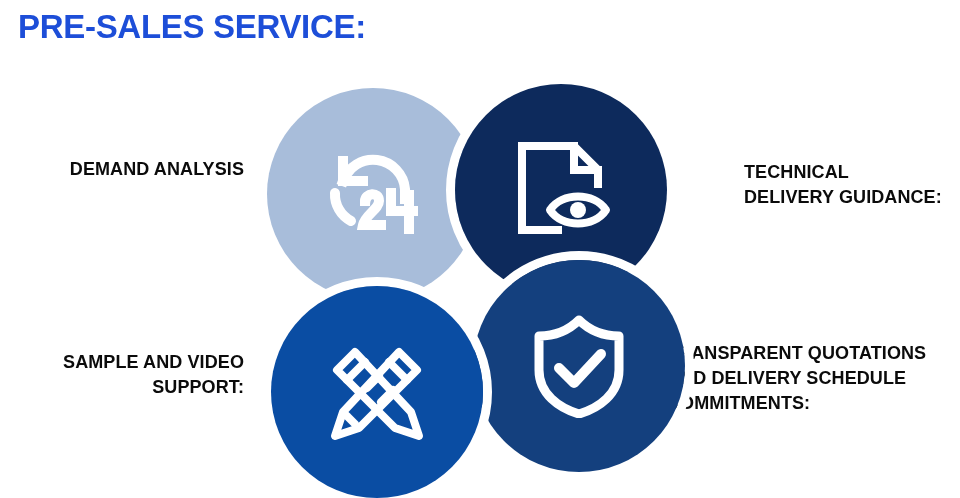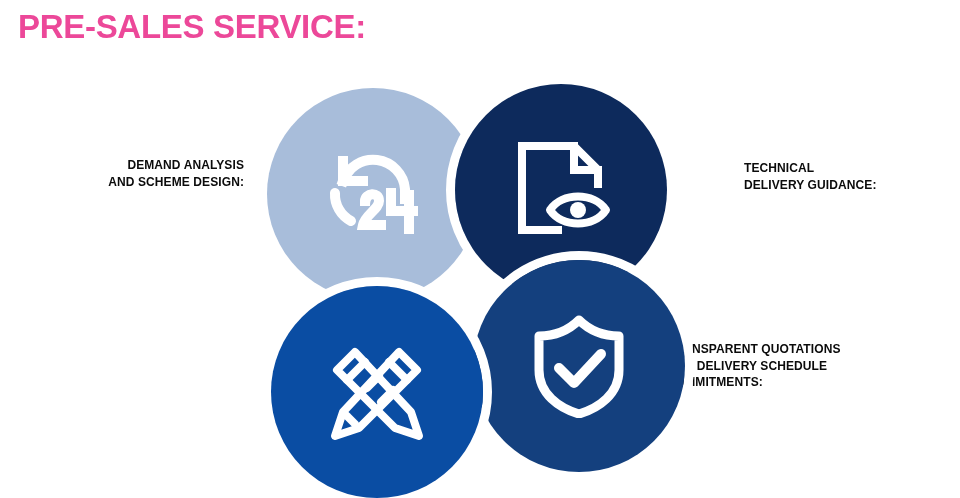--- a/index.html
+++ b/index.html
@@ -3,21 +3,21 @@
 <meta charset="utf-8">
 <style>
   html,body{margin:0;padding:0;}
   body{
     width:960px;height:498px;background:#ffffff;
     font-family:"Liberation Sans","DejaVu Sans",sans-serif;
     overflow:hidden;position:relative;
   }
   #page-title{
     position:absolute;left:18px;top:8px;
-    font-size:33px;font-weight:700;color:#ec4899;
+    font-size:33px;font-weight:700;color:#1d4ed8;
     letter-spacing:-0.3px;white-space:nowrap;
   }
 
   
   #cluster{position:absolute;left:255px;top:78px;width:420px;height:410px;}
   .circ{position:absolute;width:212px;height:212px;border-radius:50%;}
   .c-tl{left:12px;  top:10px;  background:var(--c-tl);z-index:1;}
   .c-tr{left:200px; top:6px;   background:var(--c-tr);z-index:2;}
   .c-br{left:218px; top:182px; background:var(--c-br);z-index:3;}
   .c-bl{left:16px;  top:208px; background:var(--c-bl);z-index:4;}
@@ -26,21 +26,21 @@
         width:212px;height:212px;box-sizing:content-box;pointer-events:none;}
   .r-tr{left:191px; top:-3px;  z-index:2;}
   .r-br{left:209px; top:173px; z-index:3;}
   .r-bl{left:7px;   top:199px; z-index:4;}
 
   .icon-wrap{position:absolute;inset:0;display:flex;align-items:center;justify-content:center;}
   .icon-wrap svg{display:block;}
 
   
   .label{
-    position:absolute;font-size:12px;font-weight:700;color:#0b0b0b;
+    position:absolute;font-size:18px;font-weight:700;color:#0b0b0b;
     line-height:1.38;letter-spacing:0.1px;
   }
   .lbl-left{text-align:right;}
   .lbl-right{text-align:left;}
   #label-demand{right:716px;top:157px;width:230px;}
   #label-sample{right:716px;top:350px;width:230px;}
   #label-technical{left:744px;top:160px;width:226px;}
   #label-transparent{left:667px;top:341px;width:292px;}
   .label .ln{display:block;white-space:nowrap;}
 </style>
@@ -100,28 +100,29 @@
           <path d="M68 50 L56 62"></path>
         </g>
       </svg>
     </div>
   </div>
 
 </div>
 
 <div class="label lbl-left" id="label-demand">
   <span class="ln">DEMAND ANALYSIS</span>
-  <span class="ln">AND SCHEME DESIGN:</span>
 </div>
 
 <div class="label lbl-right" id="label-technical">
   <span class="ln">TECHNICAL</span>
   <span class="ln">DELIVERY GUIDANCE:</span>
 </div>
 
 <div class="label lbl-left" id="label-sample">
+  <span class="ln">SAMPLE AND VIDEO</span>
+  <span class="ln">SUPPORT:</span>
 </div>
 
 <div class="label lbl-right" id="label-transparent">
   <span class="ln">TRANSPARENT QUOTATIONS</span>
   <span class="ln">AND DELIVERY SCHEDULE</span>
   <span class="ln">COMMITMENTS:</span>
 </div>
 
 </body></html>

